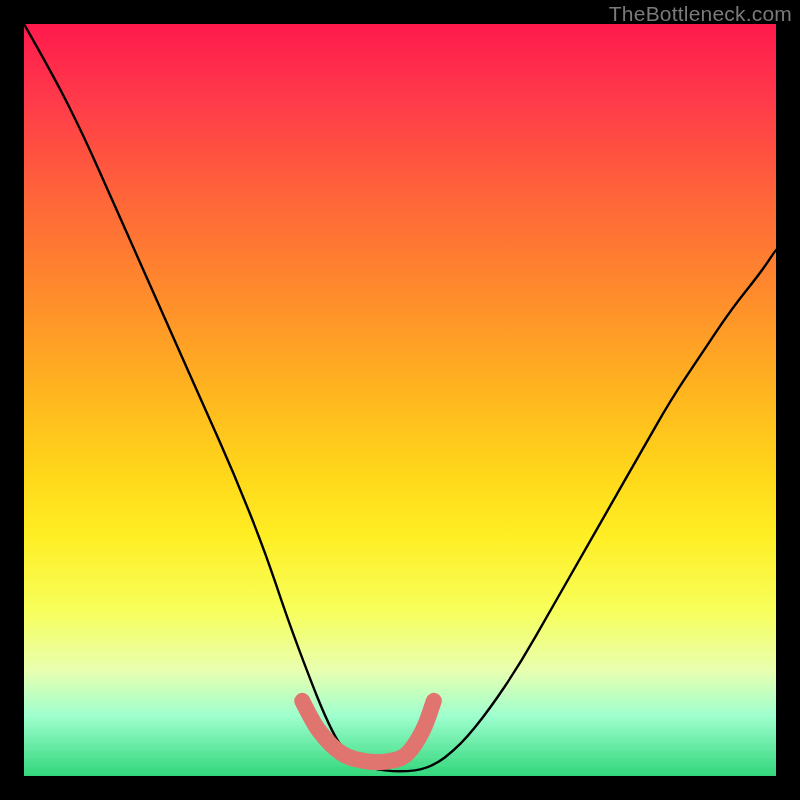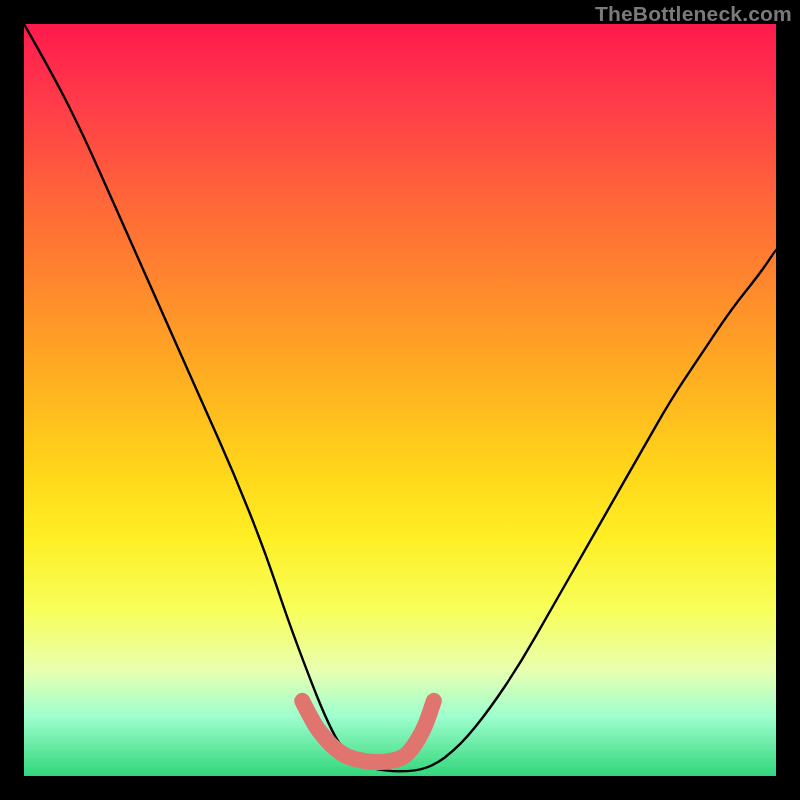--- a/index.html
+++ b/index.html
@@ -62,21 +62,21 @@
     );
     mix-blend-mode: screen;
     opacity: 0.25;
   }
   .attribution {
     position: absolute;
     top: 2px;
     right: 8px;
     color: #7a7a7a;
     font-size: 21px;
-    font-weight: 700;
+    font-weight: 400;
     letter-spacing: 0.2px;
     z-index: 20;
     user-select: none;
     margin-left: 36px;
   }
   svg.curve {
     position: absolute;
     inset: 0;
     width: 100%;
     height: 100%;

